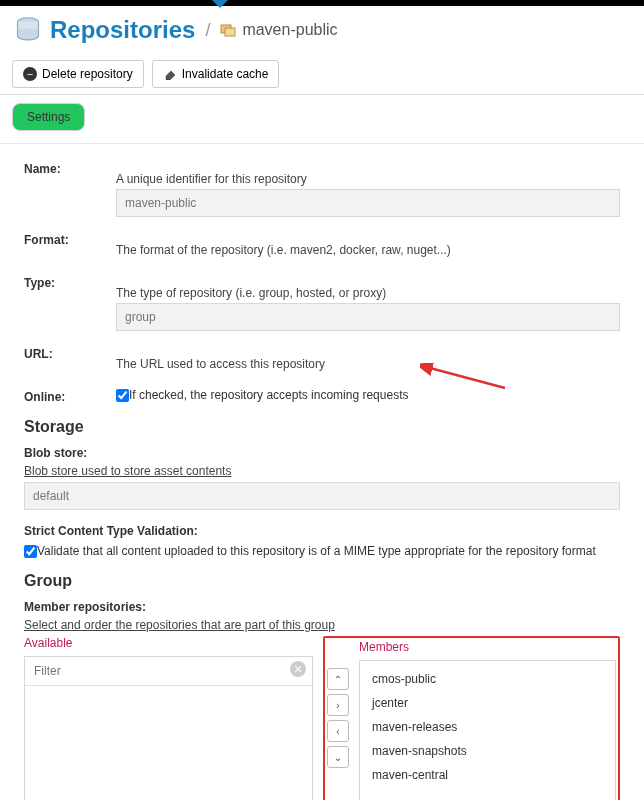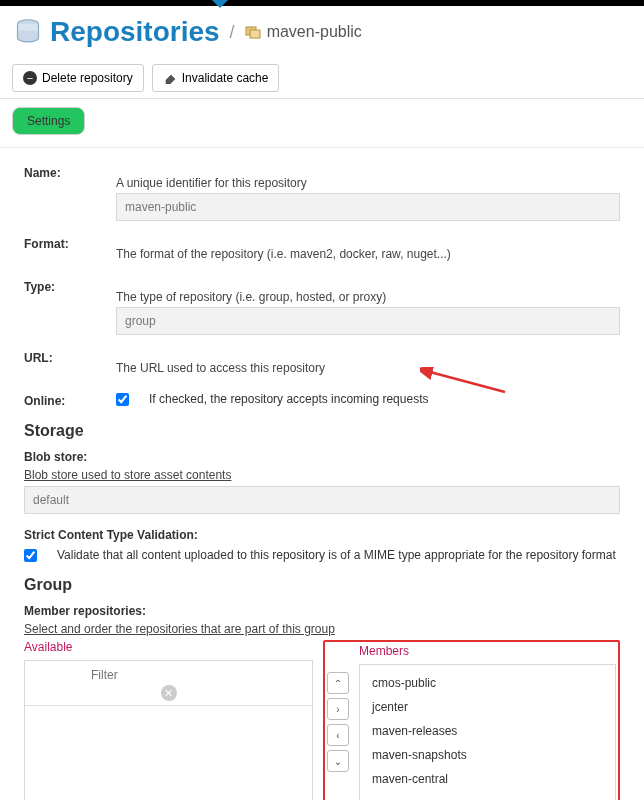--- a/index.html
+++ b/index.html
@@ -2,49 +2,49 @@
 <html><head>
 <meta charset="utf-8">
 <style>
 * { box-sizing: border-box; margin: 0; padding: 0; }
 body { font-family: Arial, Helvetica, sans-serif; font-size: 13px; color: #333; background: #fff; width: 644px; }
 .topbar { height: 6px; background: #000; position: relative; }
 .topbar::after { content: ''; position: absolute; left: 212px; top: 0; width: 0; height: 0; border-left: 8px solid transparent; border-right: 8px solid transparent; border-top: 8px solid #1a7fbf; }
 .header { display: flex; align-items: center; padding: 10px 14px; }
 .db-icon { width: 28px; height: 28px; margin-right: 8px; }
 .db-icon svg { width: 28px; height: 28px; }
-.title { font-size: 28px; font-weight: bold; color: #1a7fbf; }
+.title { font-size: 24px; font-weight: bold; color: #1a7fbf; }
 .breadcrumb-sep { color: #999; margin: 0 10px; font-size: 18px; }
 .repo-icon { width: 16px; height: 16px; margin-right: 6px; display: inline-flex; }
 .repo-name { color: #555; font-size: 16px; }
 .toolbar { padding: 6px 12px; display: flex; gap: 8px; border-bottom: 1px solid #e0e0e0; }
 .btn { display: inline-flex; align-items: center; padding: 6px 10px; background: #fff; border: 1px solid #ccc; border-radius: 3px; font-size: 12px; cursor: pointer; gap: 5px; }
 .minus-circle { width: 14px; height: 14px; border-radius: 50%; background: #333; color: #fff; display: inline-flex; align-items: center; justify-content: center; font-size: 11px; line-height: 1; }
 .eraser { width: 14px; height: 12px; }
 .tabs-row { padding: 8px 12px 12px 12px; border-bottom: 1px solid #e8e8e8; }
 .tab { display: inline-block; padding: 6px 14px; border: 1px solid #d0d0d0; border-radius: 8px; background: #22c55e; font-size: 12px; cursor: pointer; }
 .form { padding: 16px 24px; }
 .row { display: flex; margin-bottom: 14px; align-items: flex-start; }
 .label { width: 92px; font-weight: bold; font-size: 12px; padding-top: 2px; }
 .field { flex: 1; }
 .hint { font-size: 12px; color: #444; margin-bottom: 3px; margin-top: 12px; }
 .input-ro { width: 100%; padding: 6px 8px; background: #f2f2f2; border: 1px solid #d8d8d8; color: #777; font-size: 12px; }
 .url-wrap { position: relative; }
 .arrow-svg { position: absolute; right: 110px; top: 18px; }
-.check-row { display: flex; align-items: center; gap: 20px; font-size: 12px; }
+.check-row { display: flex; align-items: center; gap: 0; font-size: 12px; }
 .check-row input { margin: 0; }
 .section-title { font-size: 16px; font-weight: bold; margin: 14px 0 10px 0; }
 .sub-label { font-weight: bold; font-size: 12px; margin-bottom: 4px; }
 .sub-hint { font-size: 12px; color: #444; margin-bottom: 4px; text-decoration: underline; }
 .strict { font-weight: bold; font-size: 12px; margin: 14px 0 6px 0; }
 .group-box { display: flex; gap: 10px; }
 .col { flex: 1; }
 .col-label { font-size: 12px; color: #be185d; margin-bottom: 6px; }
 .list-panel { border: 1px solid #d8d8d8; min-height: 160px; background: #fff; }
-.filter-wrap { display: flex; align-items: center; border-bottom: 1px solid #e0e0e0; padding: 4px 6px; flex-direction: column; }
+.filter-wrap { display: flex; align-items: flex-start; border-bottom: 1px solid #e0e0e0; padding: 4px 6px; }
 .filter-input { flex: 1; border: none; outline: none; font-size: 12px; padding: 3px; color: #999; }
 .clear-icon { width: 16px; height: 16px; border-radius: 50%; background: #ccc; color: #fff; display: flex; align-items: center; justify-content: center; font-size: 11px; cursor: pointer; }
 .arrows-col { display: flex; flex-direction: column; gap: 4px; justify-content: flex-start; padding-top: 28px; }
 .arrow-btn { width: 22px; height: 22px; border: 1px solid #bbb; border-radius: 3px; background: #fff; display: flex; align-items: center; justify-content: center; font-size: 10px; color: #555; cursor: pointer; }
 .members-list { padding: 6px 0; }
 .member-item { padding: 5px 12px; font-size: 12px; cursor: pointer; }
 .red-box { border: 2px solid #e03030; padding: 2px; border-radius: 2px; }
 .members-wrap { display: flex; gap: 10px; flex: 1; }
 </style>
 </head>

